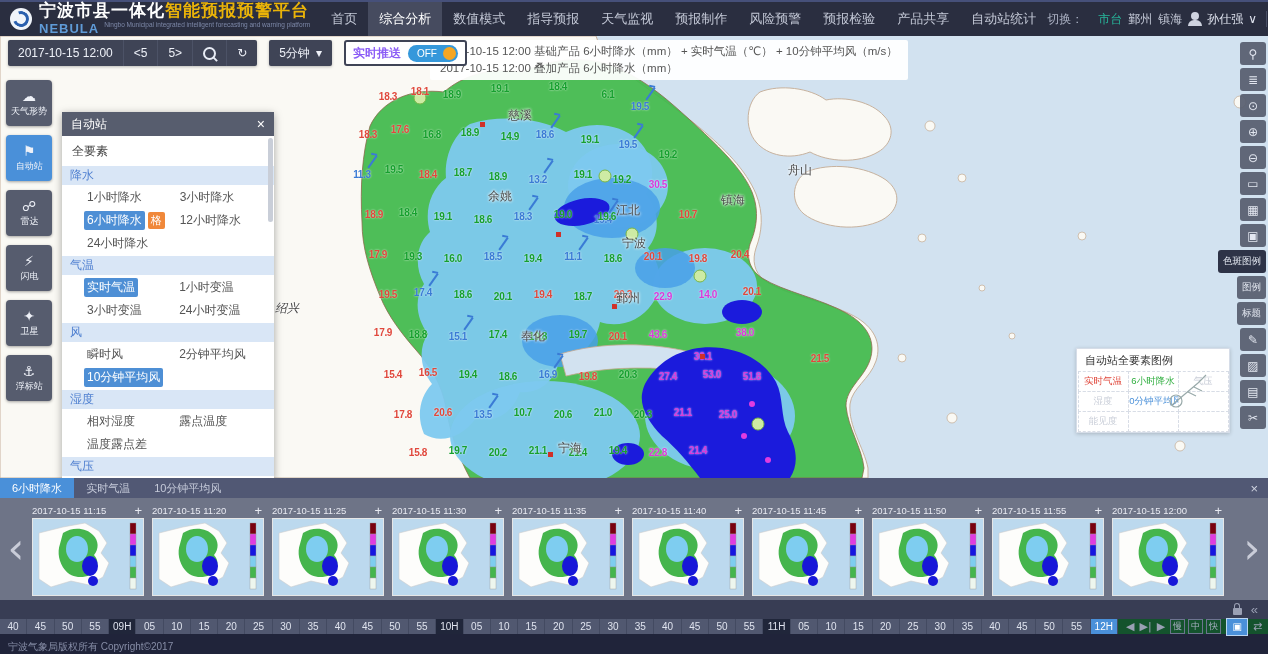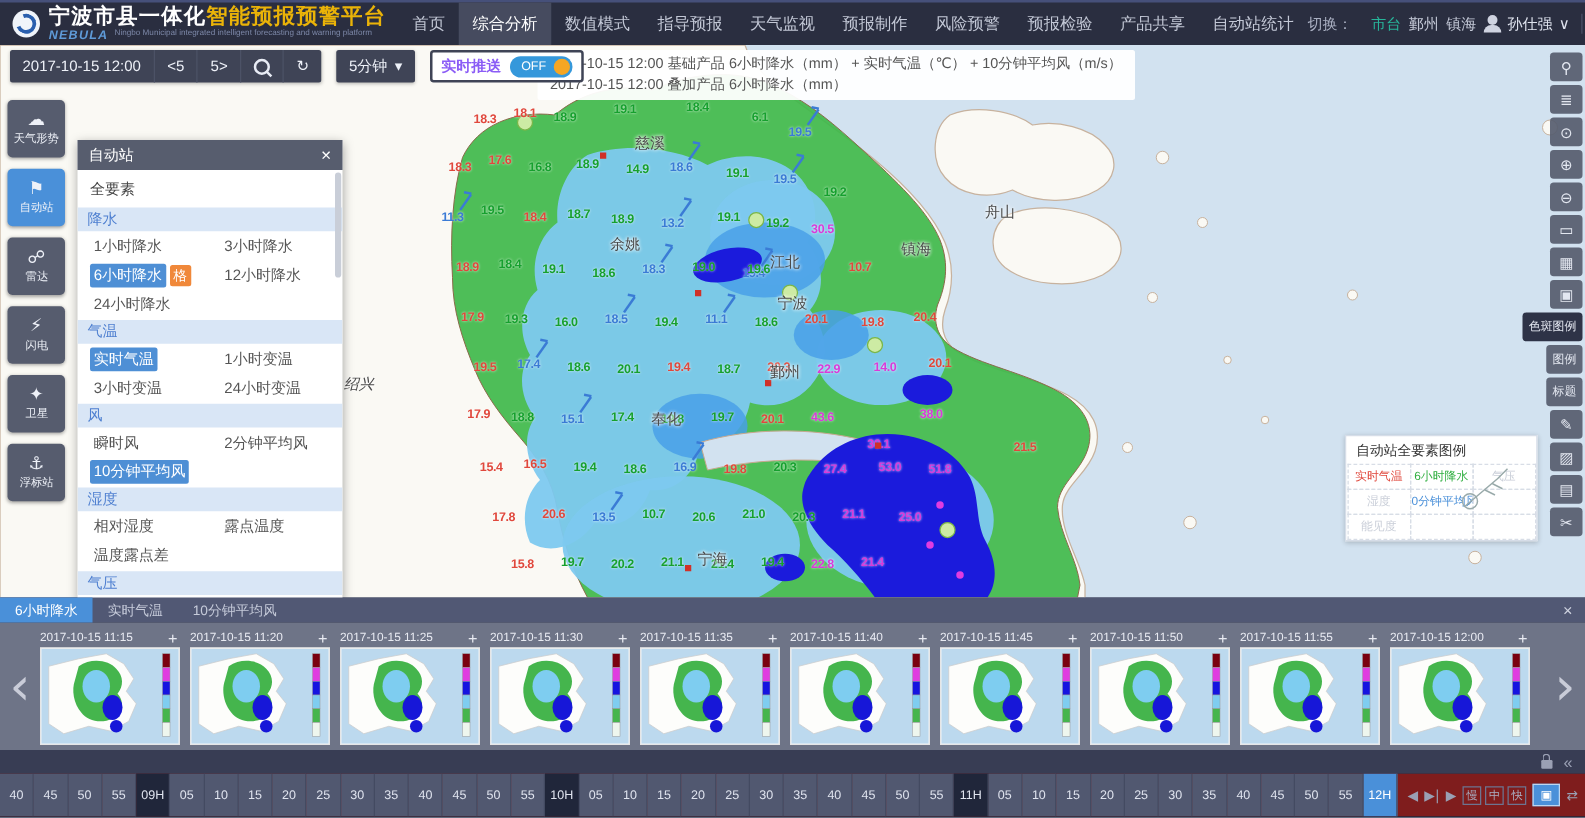--- a/index.html
+++ b/index.html
@@ -26,21 +26,21 @@
   .navbar{position:absolute;top:0;left:0;right:0;height:36px;background:#2a2e40;display:flex;
           align-items:center;z-index:60;box-sizing:border-box;border-top:2px solid #46507a}
   .brand{display:flex;align-items:center;gap:7px;padding:0 10px;flex:none}
   .logo-disc{width:22px;height:22px;border-radius:50%;background:#f0f4fa;position:relative;flex:none}
   .logo-disc::after{content:"";position:absolute;inset:3px;border:3px solid #2a5fae;border-radius:50%;
           border-left-color:transparent;transform:rotate(25deg)}
   .brand-col{display:flex;flex-direction:column;line-height:1.05}
   .brand-title{font-size:17px;font-weight:bold;letter-spacing:1px;white-space:nowrap}
   .brand-title .w{color:#fff}.brand-title .b{color:#eab308}
   .brand-sub{font-size:6.5px;color:#7d88a8;margin-top:2px;display:flex;gap:5px;white-space:nowrap}
-  .brand-nebula{color:#5f9bd8;font-weight:bold;font-size:10px;font-style:italic;letter-spacing:1px}
+  .brand-nebula{color:#5f9bd8;font-weight:bold;font-size:13px;letter-spacing:1px}
   .nav-menu{display:flex;align-items:center;height:100%}
   .nav-item{padding:0 11px;height:100%;display:flex;align-items:center;font-size:13px;color:#c3c8d6;
             cursor:pointer;white-space:nowrap}
   .nav-item.active{background:#464b5f;color:#fff}
   .nav-right{margin-left:auto;display:flex;align-items:center;gap:9px;padding-right:12px;font-size:12px;
              color:#aab0c2;white-space:nowrap}
   .switch-opt{color:#c3c8d6;cursor:pointer}
   .switch-opt.active{color:#27b59a}
   .user{display:flex;align-items:center;gap:5px;color:#dfe3ee;cursor:pointer}
   .person{width:8px;height:8px;border-radius:50%;background:#cfd3e0;position:relative;margin:0 3px 7px 0}
@@ -79,21 +79,21 @@
 
   
   .station-panel{position:absolute;left:62px;top:112px;width:212px;z-index:40;background:#fff;
                  box-shadow:0 2px 8px rgba(0,0,0,.35);font-size:12px}
   .sp-header{height:24px;background:#575d6e;color:#fff;display:flex;align-items:center;padding:0 9px}
   .sp-close{margin-left:auto;cursor:pointer;font-size:14px}
   .sp-body{position:relative;padding:2px 0 0;height:342px;overflow:hidden}
   .sp-scroll{position:absolute;right:1px;top:2px;width:5px;height:84px;background:#c9ced8;border-radius:3px}
   .sp-all{padding:5px 10px;color:#444;cursor:pointer}
   .sp-sec-h{background:#d9e6f6;color:#4e7fd0;padding:1px 8px;margin:1px 0}
-  .sp-grid{display:grid;grid-template-columns:1.05fr 1fr;padding:0 4px}
+  .sp-grid{display:grid;grid-template-columns:1.05fr 1fr;padding:0 16px}
   .sp-item{display:flex;align-items:center;gap:3px;padding:2px 6px;color:#555;white-space:nowrap;cursor:pointer}
   .sp-item .lbl{padding:1px 3px;border-radius:2px}
   .sp-item.sel .lbl{background:#4e8fd5;color:#fff}
   .badge{background:#f0883a;color:#fff;padding:1px 3px;border-radius:2px;font-size:11px}
 
   
   .right-strip{position:absolute;right:2px;top:42px;z-index:35;display:flex;flex-direction:column;
                align-items:flex-end;gap:3px}
   .rs-btn{width:26px;height:23px;background:rgba(86,92,110,.92);color:#e3e7f0;display:flex;align-items:center;
           justify-content:center;font-size:12px;border-radius:3px;cursor:pointer;
@@ -128,21 +128,21 @@
 
   
   .timebar{position:absolute;left:0;right:0;top:600px;height:40px;z-index:55}
   .tb-upper{height:19px;background:rgba(58,64,86,.93);display:flex;align-items:center;justify-content:flex-end;
             gap:9px;padding-right:10px}
   .lockbody{width:9px;height:7px;background:#9aa0b4;border-radius:1px;position:relative;display:inline-block;
             margin-top:4px}
   .lockbody::before{content:"";position:absolute;left:1.5px;top:-5px;width:4px;height:5px;
             border:1.5px solid #9aa0b4;border-bottom:none;border-radius:3px 3px 0 0}
   .collapse{color:#9aa0b4;font-size:13px;cursor:pointer}
-  .tb-cells-row{height:34px;background:#7f1d1d;display:flex}
+  .tb-cells-row{height:15px;background:#14532d;display:flex}
   .cells{display:flex;width:1118px;flex:none}
   .cell{flex:1;display:flex;align-items:center;justify-content:center;font-size:10px;color:#dfe3ee;
         background:#515870;border-right:1px solid #434a61;cursor:pointer;box-sizing:border-box}
   .cell.hour{background:#20263a}
   .cell.active{background:#4a90d9;color:#fff}
   .tb-controls{flex:1;display:flex;align-items:center;gap:5px;padding-left:8px}
   .ctrl{color:#9aa0b4;font-size:11px;cursor:pointer;font-family:"DejaVu Sans",sans-serif}
   .speed{width:15px;height:15px;border:1px solid #6d7490;color:#aab0c4;font-size:9px;display:flex;
          align-items:center;justify-content:center;cursor:pointer;box-sizing:border-box}
   .imgbtn{width:20px;height:16px;background:#4a90d9;border:1px solid #bcd6f0;color:#fff;font-size:10px;

